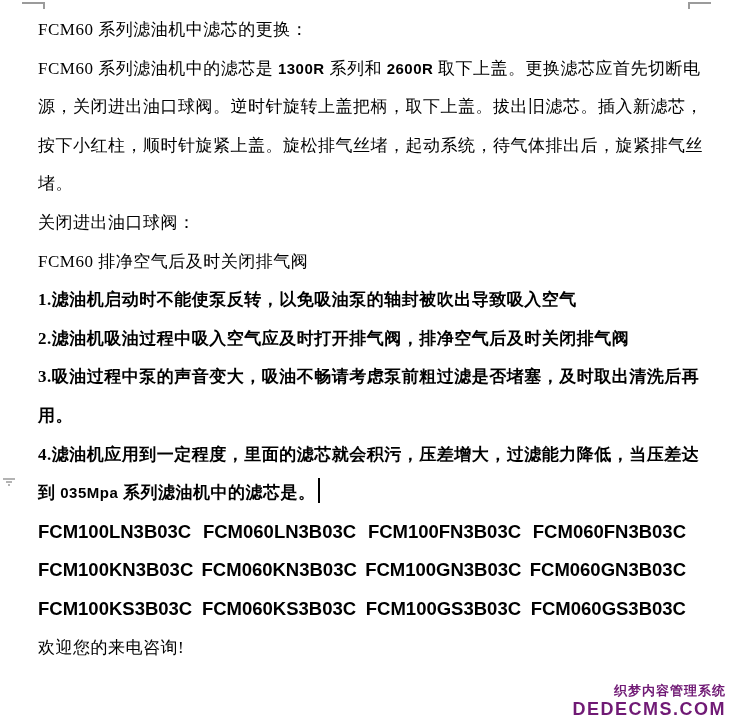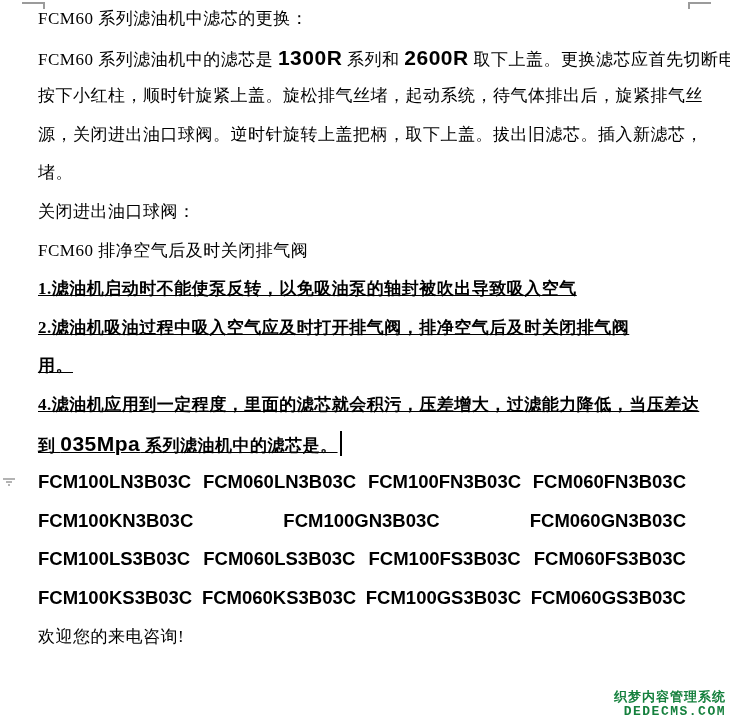--- a/index.html
+++ b/index.html
@@ -21,35 +21,35 @@
 
   
   .left-marker { position: absolute; left: 3px; top: 478px; width: 12px; }
   .left-marker i { display: block; background: #b3b3b3; height: 2px; margin: 0 auto 1px auto; }
   .left-marker i.b1 { width: 12px; }
   .left-marker i.b2 { width: 6px; }
   .left-marker i.b3 { width: 2px; }
 
   .doc {
     position: absolute;
-    left: 38px; top: 0;
+    left: 38px; top: 11px;
     width: 662px;
   }
   .line {
     height: 38.6px;
     line-height: 38.6px;
     font-size: 17px;
     white-space: nowrap;
     letter-spacing: 0.5px;
   }
-  .bold { font-weight: 700; text-decoration: underline; }
+  .bold { font-weight: 700; }
   .bsans {
     font-family: "Liberation Sans", sans-serif;
     font-weight: 700;
-    font-size: 21px;
+    font-size: 15px;
   }
 
   .caret {
     display: inline-block;
     width: 2px; height: 25px;
     background: #000;
     margin-left: 2px;
     vertical-align: -5px;
   }
 
@@ -64,37 +64,37 @@
     font-family: "Liberation Sans", sans-serif;
     font-weight: 700;
     font-size: 18.5px;
     letter-spacing: 0px;
   }
 
   .watermark {
     position: absolute;
     right: 4px; bottom: 6px;
     text-align: right;
-    color: #15803d;
+    color: #701a75;
     line-height: 1.15;
     text-shadow:
       -1px -1px 0 #fff, 1px -1px 0 #fff,
       -1px  1px 0 #fff, 1px  1px 0 #fff,
        0 0 2px #fff;
   }
   .watermark .wm-cn {
     font-family: "Liberation Sans", sans-serif;
     font-weight: 700;
     font-size: 13px;
     letter-spacing: 1px;
   }
   .watermark .wm-en {
-    font-family: Liberation Mono, monospace;
+    font-family: Liberation Sans, sans-serif;
     font-weight: 700;
-    font-size: 13px;
+    font-size: 18px;
     letter-spacing: 1.5px;
   }
 </style>
 </head>
 <body>
 
 <div class="mark mark-tl-h"></div>
 <div class="mark mark-tl-v"></div>
 <div class="mark mark-tr-h"></div>
 <div class="mark mark-tr-v"></div>
@@ -104,50 +104,46 @@
     <i class="b2"></i>
     <i class="b3"></i>
 </div>
 
 <div class="doc">
 
   <div class="line">FCM60 系列滤油机中滤芯的更换：</div>
 
   <div class="line"><span>FCM60 系列滤油机中的滤芯是 </span><span class="bsans">1300R</span><span> 系列和 </span><span class="bsans">2600R</span><span> 取下上盖。更换滤芯应首先切断电</span></div>
 
+  <div class="line">源，关闭进出油口球阀。逆时针旋转上盖把柄，取下上盖。拔出旧滤芯。插入新滤芯，</div>
   <div class="line">按下小红柱，顺时针旋紧上盖。旋松排气丝堵，起动系统，待气体排出后，旋紧排气丝</div>
-  <div class="line">源，关闭进出油口球阀。逆时针旋转上盖把柄，取下上盖。拔出旧滤芯。插入新滤芯，</div>
   <div class="line">堵。</div>
 
   <div class="line">关闭进出油口球阀：</div>
   <div class="line">FCM60 排净空气后及时关闭排气阀</div>
 
   <div class="line bold">1.滤油机启动时不能使泵反转，以免吸油泵的轴封被吹出导致吸入空气</div>
   <div class="line bold">2.滤油机吸油过程中吸入空气应及时打开排气阀，排净空气后及时关闭排气阀</div>
+  <div class="line bold">3.吸油过程中泵的声音变大，吸油不畅请考虑泵前粗过滤是否堵塞，及时取出清洗后再</div>
   <div class="line bold">用。</div>
   <div class="line bold">4.滤油机应用到一定程度，里面的滤芯就会积污，压差增大，过滤能力降低，当压差达</div>
 
   <div class="line bold"><span>到 </span><span class="bsans">035Mpa</span><span> 系列滤油机中的滤芯是。</span><span class="caret"></span></div>
 
   <div class="model-row">
     <span>FCM100LN3B03C</span>
     <span>FCM060LN3B03C</span>
     <span>FCM100FN3B03C</span>
     <span>FCM060FN3B03C</span>
   </div>
   <div class="model-row">
     <span>FCM100KN3B03C</span>
+    <span>FCM060KN3B03C</span>
     <span>FCM100GN3B03C</span>
     <span>FCM060GN3B03C</span>
-  </div>
-  <div class="model-row">
-    <span>FCM100LS3B03C</span>
-    <span>FCM060LS3B03C</span>
-    <span>FCM100FS3B03C</span>
-    <span>FCM060FS3B03C</span>
   </div>
   <div class="model-row">
     <span>FCM100KS3B03C</span>
     <span>FCM060KS3B03C</span>
     <span>FCM100GS3B03C</span>
     <span>FCM060GS3B03C</span>
   </div>
 
   <div class="line">欢迎您的来电咨询!</div>
 </div>

